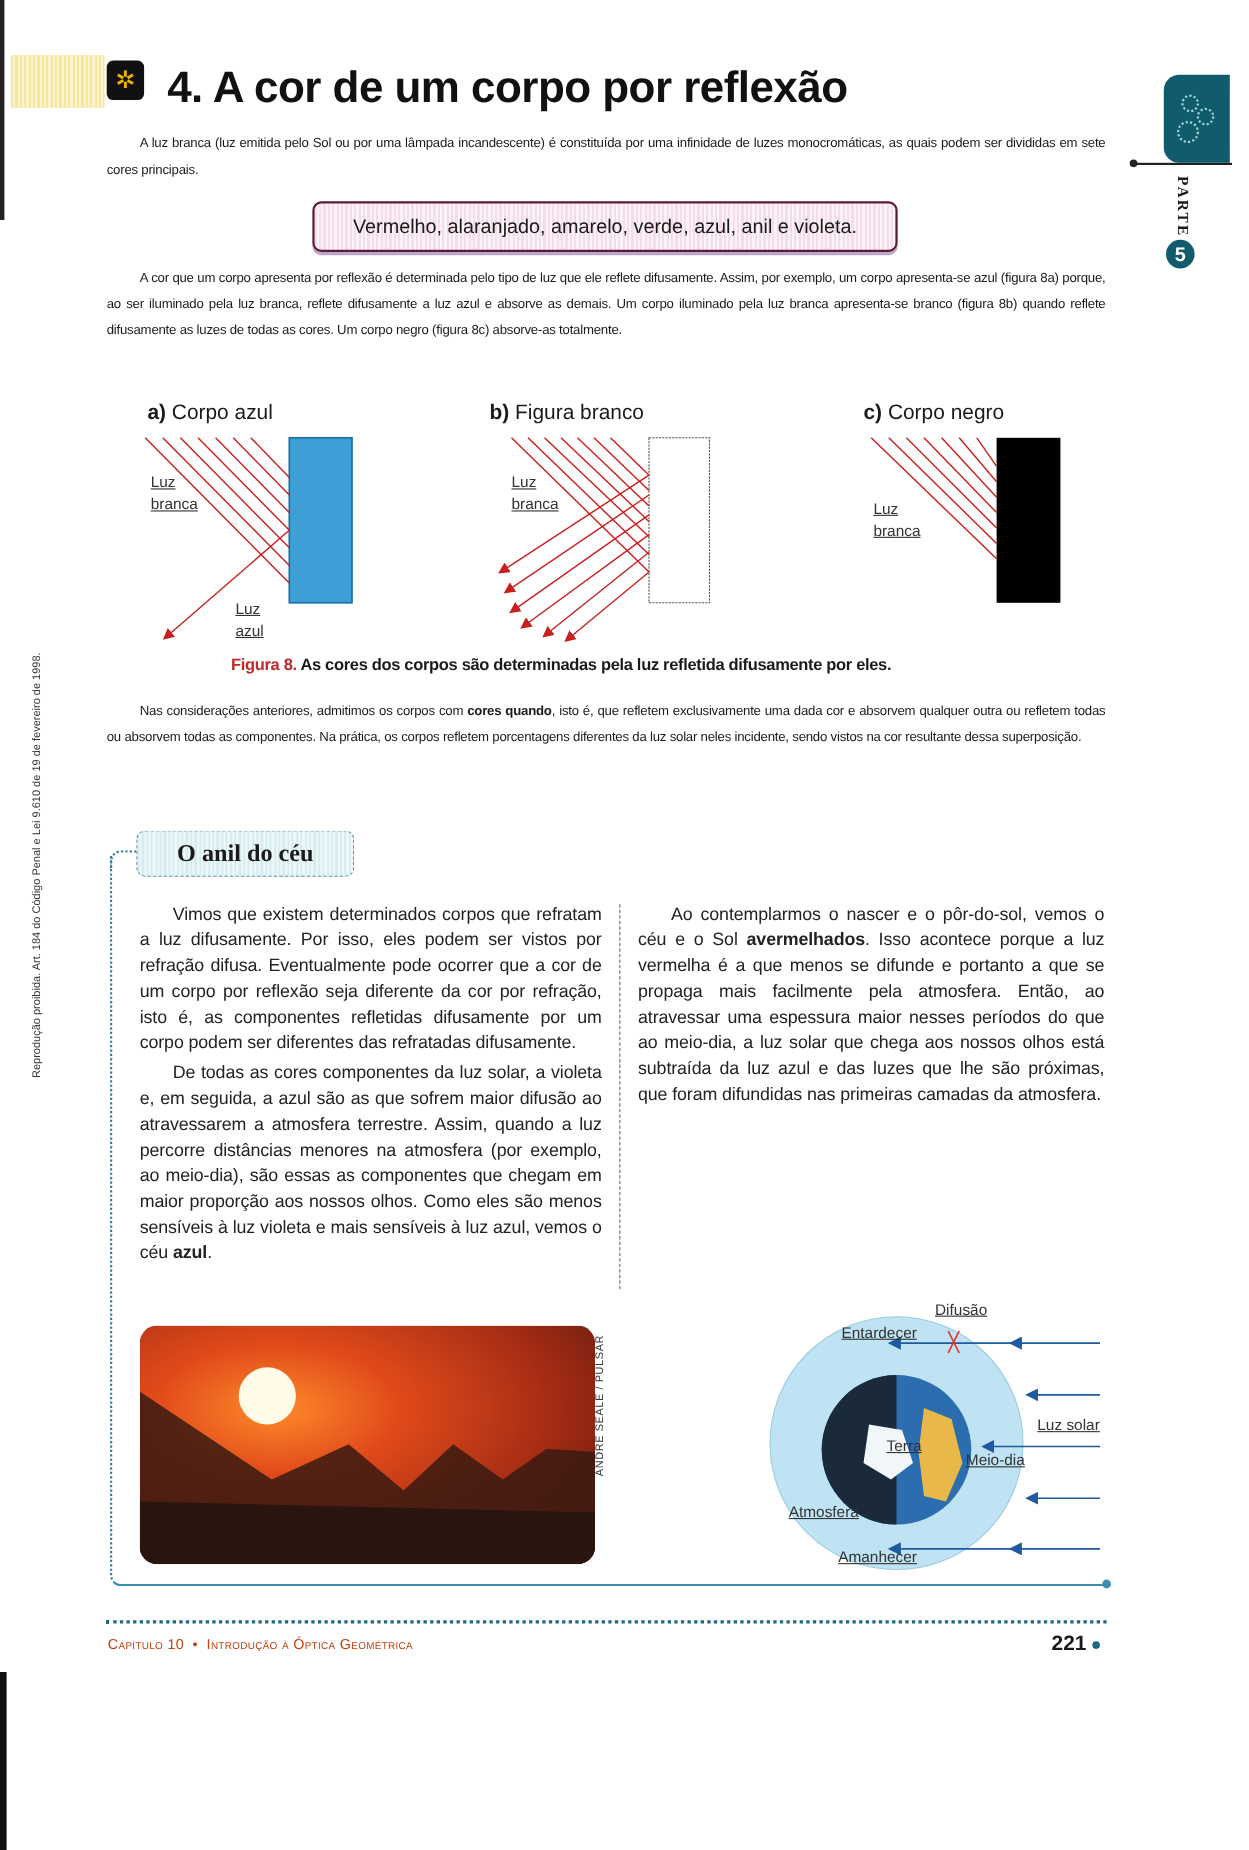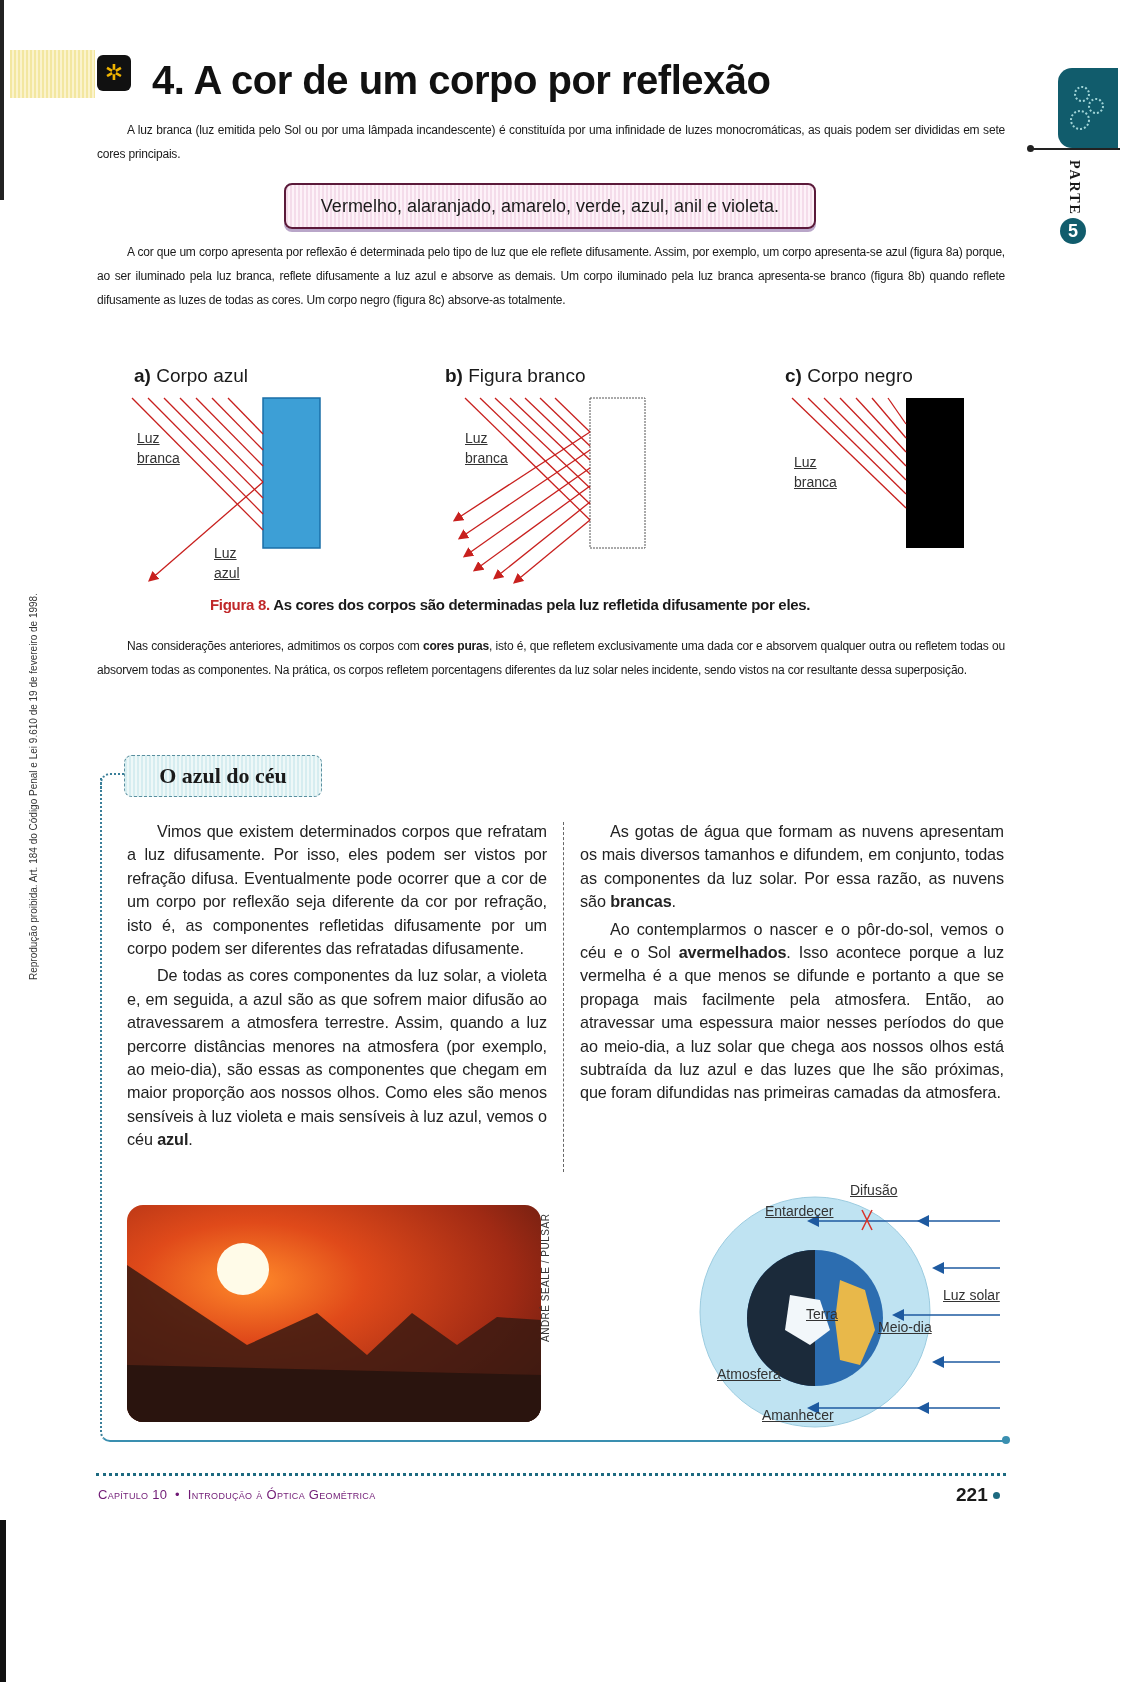--- a/index.html
+++ b/index.html
@@ -27,21 +27,21 @@
   .box-frame{left:100px;top:778px;width:907px;height:662px;border-left:2px dotted #3a7f99;border-bottom:2px solid #3a8fb0;border-radius:0 0 0 10px;}
   .box-head{left:124px;top:755px;width:196px;height:40px;border:1.5px dashed #5a8f9f;border-radius:8px;background:repeating-linear-gradient(90deg,#d6edf0 0 2px,#eef8f8 2px 4px);font-family:"Liberation Serif",serif;font-weight:bold;font-size:22px;display:flex;align-items:center;justify-content:center;}
   .box-connector{left:100px;top:773px;width:26px;height:14px;border-top:2px dotted #3a7f99;border-left:2px dotted #3a7f99;border-radius:10px 0 0 0;}
   .col{font-family:"Liberation Sans",sans-serif;font-size:16.2px;line-height:23.4px;text-align:justify;color:#222;letter-spacing:-0.1px;}
   .col p{margin:0 0 4px 0;}
   .col .ind{display:inline-block;width:30px;}
   .col-div{left:563px;top:822px;width:0;height:350px;border-left:1px dashed #666;}
   .photo{left:127px;top:1205px;width:414px;height:217px;border-radius:16px;overflow:hidden;}
   .credit{left:540px;top:1212px;font-size:10px;color:#333;writing-mode:vertical-rl;transform:rotate(180deg);height:130px;letter-spacing:0.5px;}
   .footer-rule{left:96px;top:1473px;width:910px;height:0;border-top:3px dotted #1d6a80;}
-  .footer-text{left:98px;top:1487px;font-size:13px;color:#701a75;letter-spacing:0.3px;}
+  .footer-text{left:98px;top:1487px;font-size:13px;color:#c2410c;letter-spacing:0.3px;}
   .footer-text .sc{font-variant:small-caps;}
   .page-num{left:956px;top:1484px;font-size:19px;font-weight:bold;}
   .page-dot{left:993px;top:1492px;width:7px;height:7px;border-radius:50%;background:#1d6a80;}
   .box-end{left:1002px;top:1436px;width:8px;height:8px;border-radius:50%;background:#3a8fb0;}
 </style>
 </head>
 <body>
 
 <div class="abs left-edge"></div>
 <div class="abs left-edge2"></div>
@@ -129,36 +129,35 @@
 </svg>
 
 <div class="abs fig-small" style="left:137px;top:428px;"><span>Luz</span><br><span>branca</span></div>
 <div class="abs fig-small" style="left:214px;top:543px;"><span>Luz</span><br><span>azul</span></div>
 <div class="abs fig-small" style="left:465px;top:428px;"><span>Luz</span><br><span>branca</span></div>
 <div class="abs fig-small" style="left:794px;top:452px;"><span>Luz</span><br><span>branca</span></div>
 
 <div class="abs caption"><span class="red">Figura 8.</span> <span>As cores dos corpos são determinadas pela luz refletida difusamente por eles.</span></div>
 
 <div class="abs para" style="left:97px;top:634px;width:908px;">
-  <span class="ind"></span><span>Nas considerações anteriores, admitimos os corpos com </span><b>cores puras</b><span>, isto é, que refletem exclusivamente uma dada cor e absorvem qualquer outra ou refletem todas ou absorvem todas as componentes. Na prática, os corpos refletem porcentagens diferentes da luz solar neles incidente, sendo vistos na cor resultante dessa superposição.</span>
+  <span class="ind"></span><span>Nas considerações anteriores, admitimos os corpos com </span><b>cores quando</b><span>, isto é, que refletem exclusivamente uma dada cor e absorvem qualquer outra ou refletem todas ou absorvem todas as componentes. Na prática, os corpos refletem porcentagens diferentes da luz solar neles incidente, sendo vistos na cor resultante dessa superposição.</span>
 </div>
 
 <div class="abs side-note">Reprodução proibida. Art. 184 do Código Penal e Lei 9.610 de 19 de fevereiro de 1998.</div>
 
 <div class="abs box-frame"></div>
 <div class="abs box-connector"></div>
-<div class="abs box-head">O azul do céu</div>
+<div class="abs box-head">O anil do céu</div>
 
 <div class="abs col" style="left:127px;top:820px;width:420px;">
   <p><span class="ind"></span><span>Vimos que existem determinados corpos que refratam a luz difusamente. Por isso, eles podem ser vistos por refração difusa. Eventualmente pode ocorrer que a cor de um corpo por reflexão seja diferente da cor por refração, isto é, as componentes refletidas difusamente por um corpo podem ser diferentes das refratadas difusamente.</span></p>
   <p><span class="ind"></span><span>De todas as cores componentes da luz solar, a violeta e, em seguida, a azul são as que sofrem maior difusão ao atravessarem a atmosfera terrestre. Assim, quando a luz percorre distâncias menores na atmosfera (por exemplo, ao meio-dia), são essas as componentes que chegam em maior proporção aos nossos olhos. Como eles são menos sensíveis à luz violeta e mais sensíveis à luz azul, vemos o céu </span><b>azul</b><span>.</span></p>
 </div>
 <div class="abs col-div"></div>
 <div class="abs col" style="left:580px;top:820px;width:424px;">
-  <p><span class="ind"></span><span>As gotas de água que formam as nuvens apresentam os mais diversos tamanhos e difundem, em conjunto, todas as componentes da luz solar. Por essa razão, as nuvens são </span><b>brancas</b><span>.</span></p>
   <p><span class="ind"></span><span>Ao contemplarmos o nascer e o pôr-do-sol, vemos o céu e o Sol </span><b>avermelhados</b><span>. Isso acontece porque a luz vermelha é a que menos se difunde e portanto a que se propaga mais facilmente pela atmosfera. Então, ao atravessar uma espessura maior nesses períodos do que ao meio-dia, a luz solar que chega aos nossos olhos está subtraída da luz azul e das luzes que lhe são próximas, que foram difundidas nas primeiras camadas da atmosfera.</span></p>
 </div>
 
 <div class="abs photo">
   <svg width="414" height="217">
     <defs>
       <radialGradient id="sky" cx="0.3" cy="0.35" r="0.9">
         <stop offset="0" stop-color="#ff8a2a"></stop>
         <stop offset="0.3" stop-color="#e04a1a"></stop>
         <stop offset="0.7" stop-color="#a02a14"></stop>

